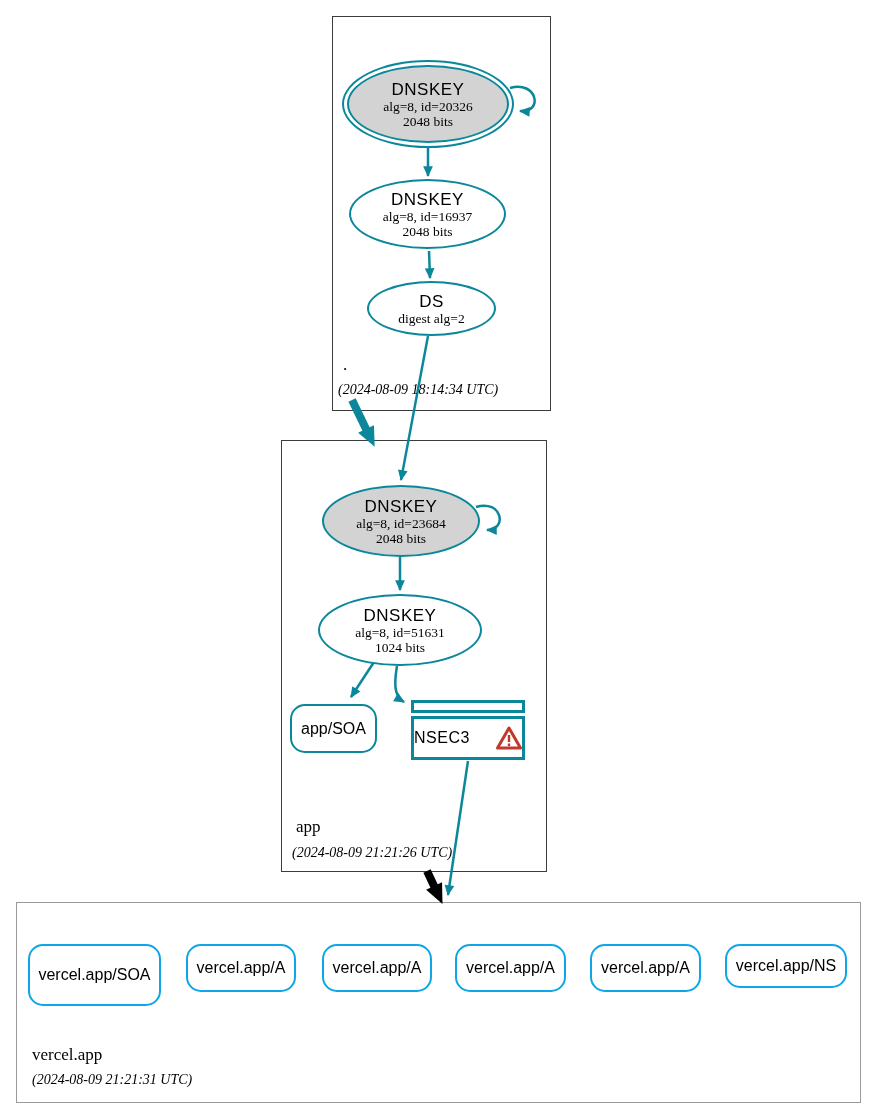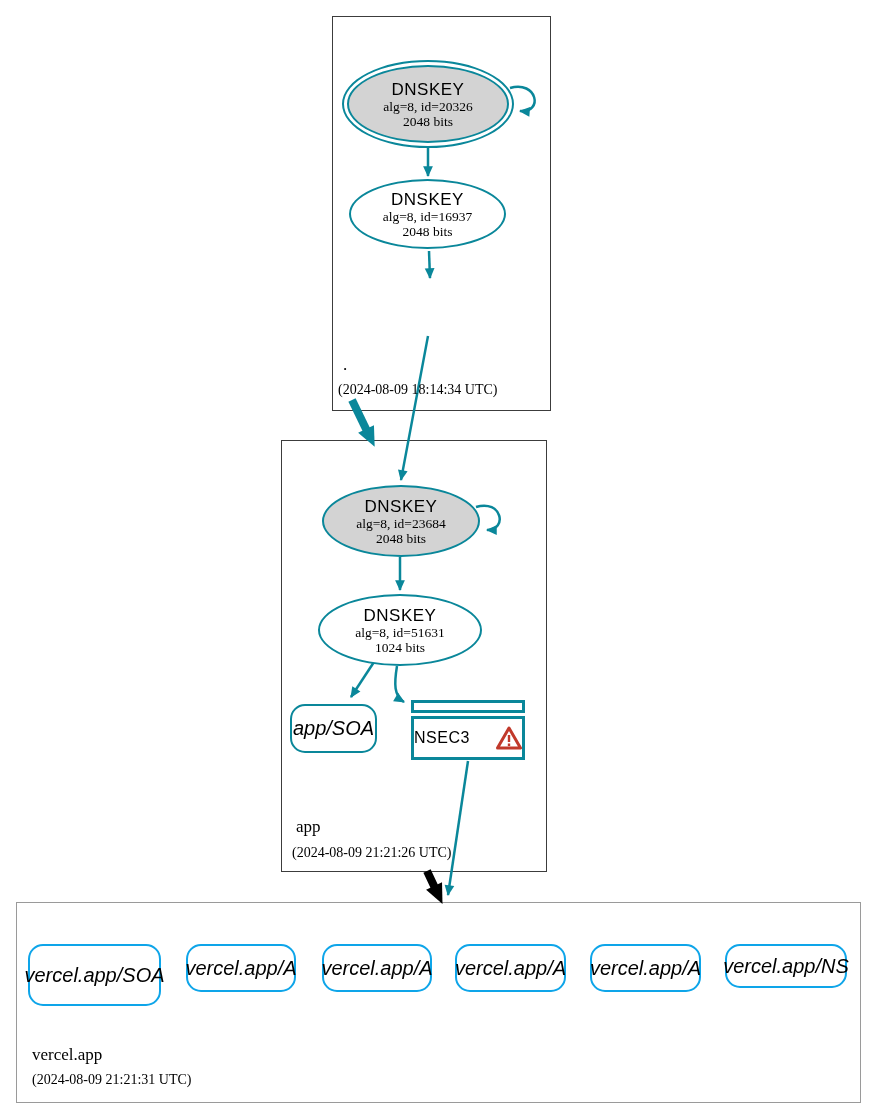--- a/index.html
+++ b/index.html
@@ -20,32 +20,32 @@
            display:flex;flex-direction:column;align-items:center;justify-content:center;text-align:center;}
   .ellipse.gray{background:#d3d3d3;}
   .double-outer{border:2.5px solid #0a879a;border-radius:50%;background:#fff;padding:3px;display:flex;}
   .double-inner{flex:1;border:2.5px solid #0a879a;border-radius:50%;background:#d3d3d3;
                 display:flex;flex-direction:column;align-items:center;justify-content:center;text-align:center;}
   .node-title{font-family:"Liberation Sans",sans-serif;font-size:17px;line-height:19px;letter-spacing:0.5px;}
   .node-detail{font-family:"Liberation Serif",serif;font-size:13.5px;line-height:15px;}
 
   .rrset{border:2px solid #0ea5e9;border-radius:15px;background:#fff;
          display:flex;align-items:center;justify-content:center;
-         font-family:"Liberation Sans",sans-serif;font-size:20px;font-style:italic;}
+         font-family:"Liberation Sans",sans-serif;font-size:16px;}
   .rrset.teal{border-color:#0a879a;}
 
   .nsec3{display:flex;flex-direction:column;}
   .nsec3 .bar{height:13px;border:3px solid #0a879a;background:#fff;box-sizing:border-box;}
   .nsec3 .body{flex:1;margin-top:3px;border:3px solid #0a879a;background:#fff;box-sizing:border-box;
                display:flex;align-items:center;justify-content:space-between;gap:10px;
                font-family:"Liberation Sans",sans-serif;font-size:16px;letter-spacing:0.5px;}
 
   
   .zone-name{position:absolute;z-index:3;font-size:17px;line-height:18px;}
-  .zone-ts{position:absolute;z-index:3;font-size:14px;line-height:16px;}
+  .zone-ts{position:absolute;z-index:3;font-size:14px;line-height:16px;font-style:italic;}
 </style>
 </head>
 <body>
 
 <div class="canvas">
 
   <div class="zone-box" style="left:332px;top:16px;width:217px;height:393px"></div>
   <div class="zone-box" style="left:281px;top:440px;width:264px;height:430px"></div>
   <div class="zone-box light" style="left:16px;top:902px;width:843px;height:199px"></div>
 
@@ -87,20 +87,24 @@
       <div class="node-detail">2048 bits</div>
     </div>
   </div>
 
   <div class="node ellipse" style="left:349px;top:179px;width:157px;height:70px">
     <div class="node-title">DNSKEY</div>
     <div class="node-detail">alg=8, id=16937</div>
     <div class="node-detail">2048 bits</div>
   </div>
 
+  <div class="node ellipse" style="left:367px;top:281px;width:129px;height:55px">
+    <div class="node-title">DS</div>
+    <div class="node-detail">digest alg=2</div>
+  </div>
 
   <div class="node ellipse gray" style="left:322px;top:485px;width:158px;height:72px">
     <div class="node-title">DNSKEY</div>
     <div class="node-detail">alg=8, id=23684</div>
     <div class="node-detail">2048 bits</div>
   </div>
 
   <div class="node ellipse" style="left:318px;top:594px;width:164px;height:72px">
     <div class="node-title">DNSKEY</div>
     <div class="node-detail">alg=8, id=51631</div>

